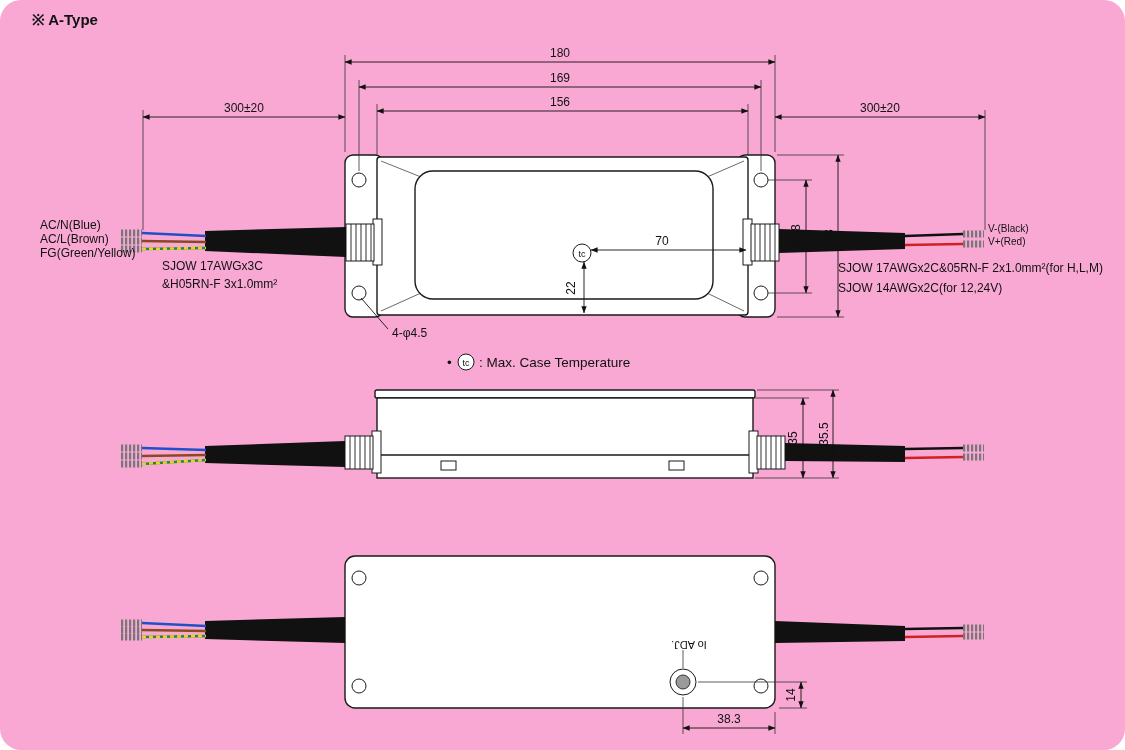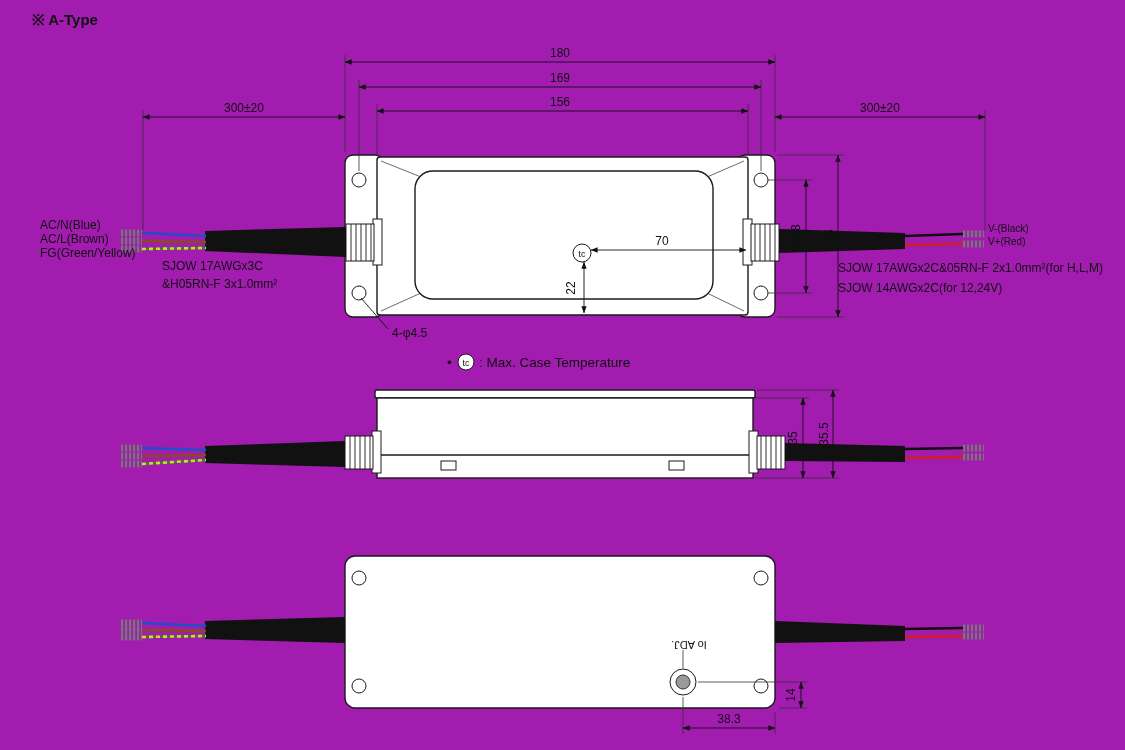--- a/index.html
+++ b/index.html
@@ -1,17 +1,17 @@
 <!DOCTYPE html>
 <html><head>
 <meta charset="utf-8">
 <style>
   html,body{margin:0;padding:0;background:#ffffff;}
-  .stage{position:relative;width:1125px;height:750px;background:#a21caf;
-         font-family:"Liberation Sans",sans-serif;overflow:hidden;}
+  .stage{position:relative;width:1125px;height:750px;background:#f9a8d4;
+         font-family:"Liberation Sans",sans-serif;overflow:hidden;border-radius:21px;}
   svg{display:block;}
   svg text{fill:#111;font-family:"Liberation Sans",sans-serif;}
   .ln  {fill:#ffffff;stroke:#1a1a1a;stroke-width:1.4;}
   .lnn {fill:none;stroke:#1a1a1a;stroke-width:1.4;}
   .det {fill:#ffffff;stroke:#1a1a1a;stroke-width:1;}
   .rib {stroke:#1a1a1a;stroke-width:0.9;}
   .dia {stroke:#444;stroke-width:0.8;}
   .dim {stroke:#111;stroke-width:0.9;fill:none;}
   .ext {stroke:#333;stroke-width:0.8;fill:none;}
   .t9 {font-size:9px;}

